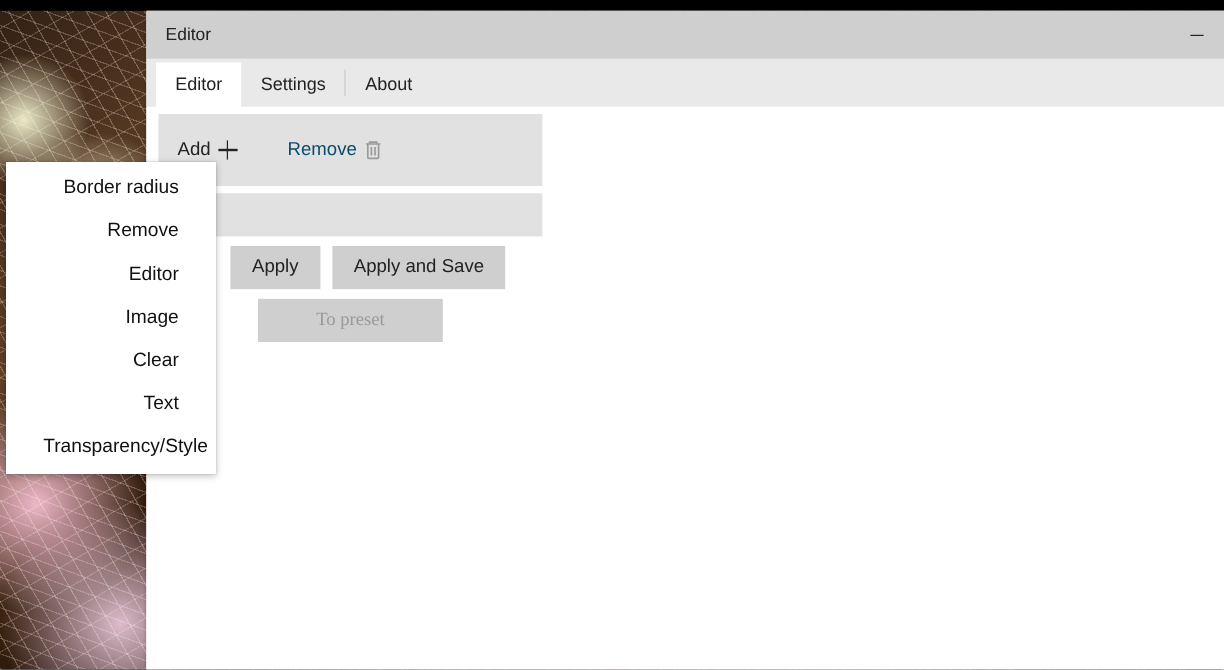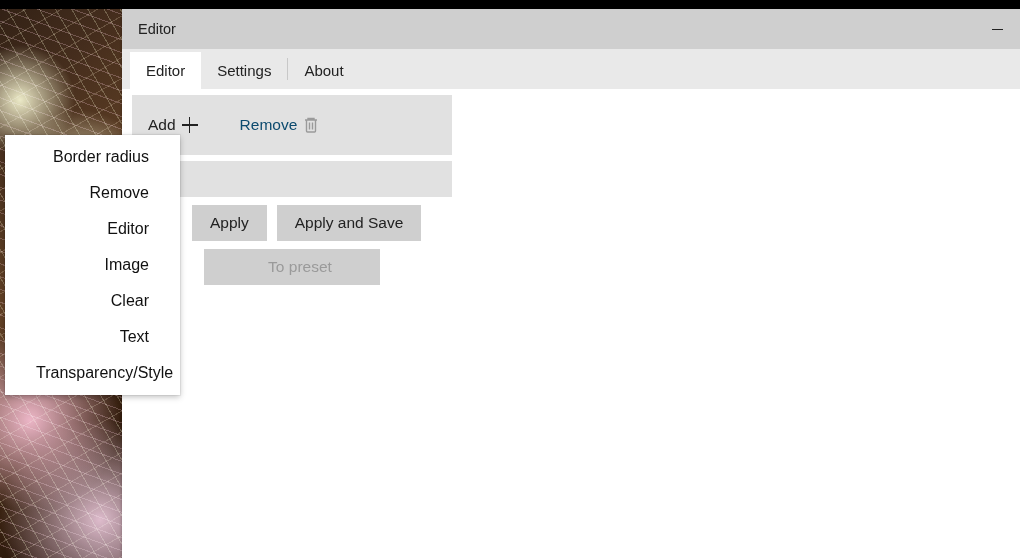--- a/index.html
+++ b/index.html
@@ -172,22 +172,23 @@
     user-select: none;
   }
   .toolbar-row4 {
     margin-top: 8px;
     display: flex;
     justify-content: center;
   }
   .btn.disabled {
     color: #9a9a9a;
     cursor: default;
-    padding-left: 64px;
+    padding-left: 48px;
     padding-right: 48px;
+    font-family: Liberation Serif, serif;
   }
 
   
   .dropdown-menu {
     position: absolute;
     left: 5px;
     top: 135px;
     width: 175px;
     background: #ffffff;
     box-shadow: 0 2px 6px rgba(0,0,0,0.25), 0 0 0 1px rgba(0,0,0,0.05);

